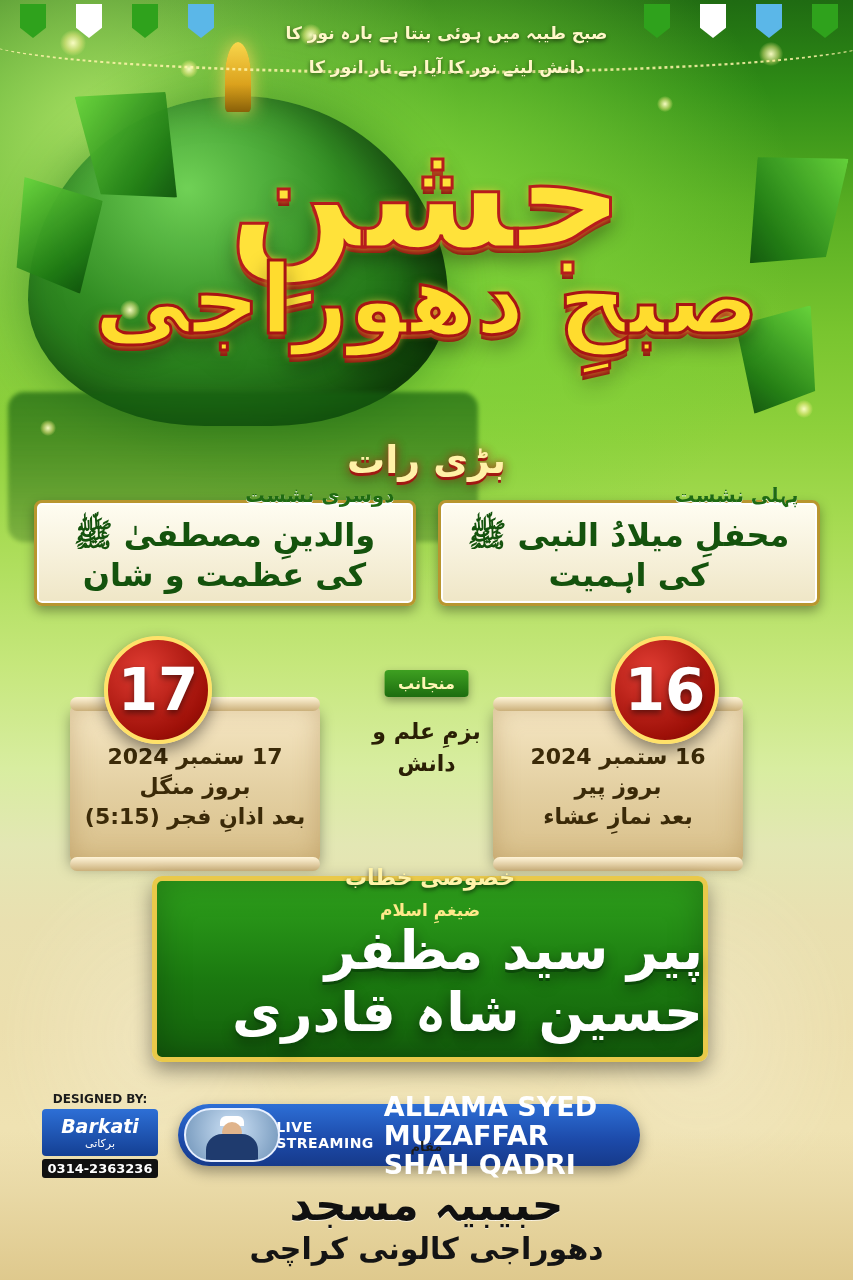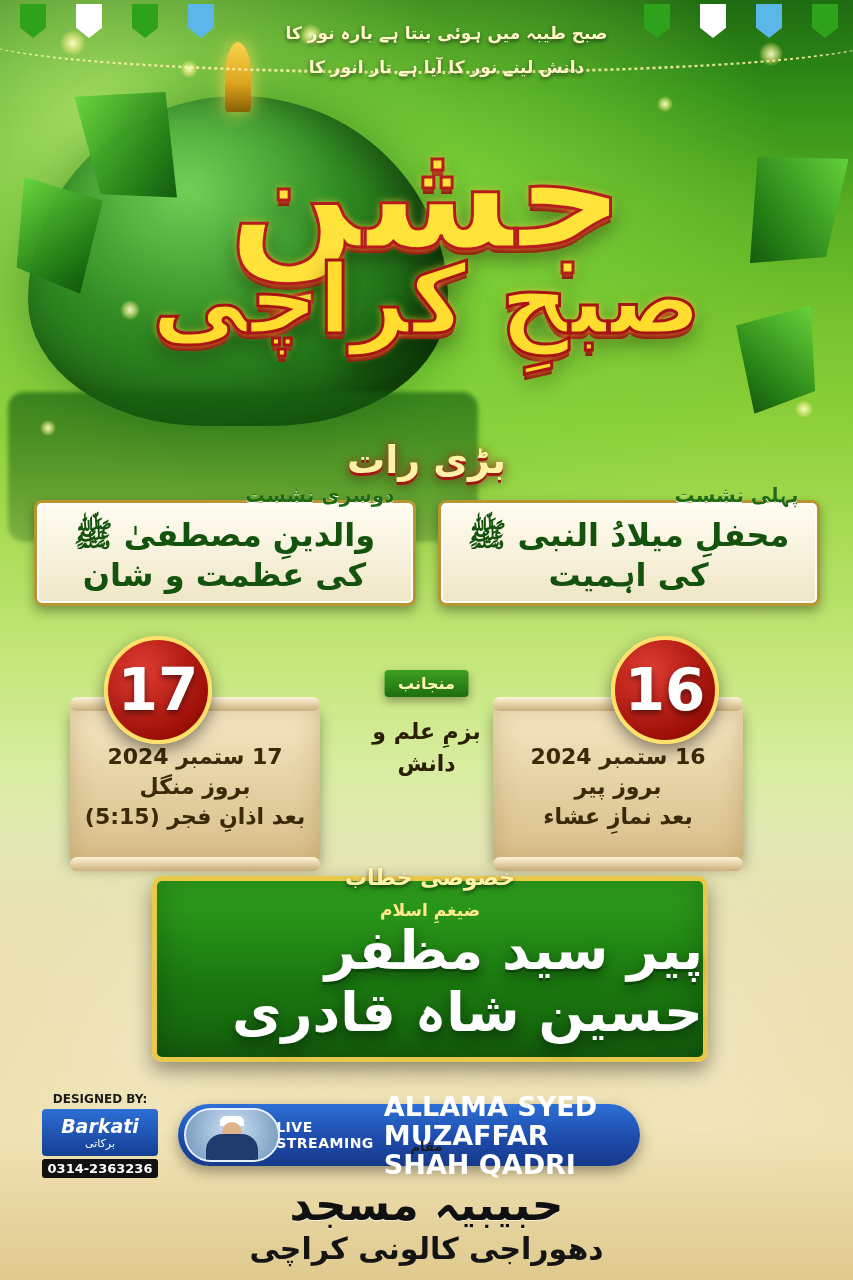--- a/index.html
+++ b/index.html
@@ -301,21 +301,21 @@
   <div class="mosque-ghost"></div>
   <div class="sand"></div>
 
   <div class="topline urdu">
     <div>صبح طیبہ میں ہوئی بنتا ہے بارہ نور کا</div>
     <div>دانش لینے نور کا آیا ہے تار انور کا</div>
   </div>
 
   <div class="main-title urdu">
     <span>جشنِ</span>
-    <span class="sub">صبحِ کراچی</span>
+    <span class="sub">صبحِ دھوراجی</span>
   </div>
 
   <div class="bari-raat urdu">بڑی رات</div>
 
   <div class="session-row">
     <div class="session">
       <span class="nisht urdu">پہلی نشست</span>
       <span class="body urdu">محفلِ میلادُ النبی ﷺ کی اہمیت</span>
     </div>
     <div class="session">

